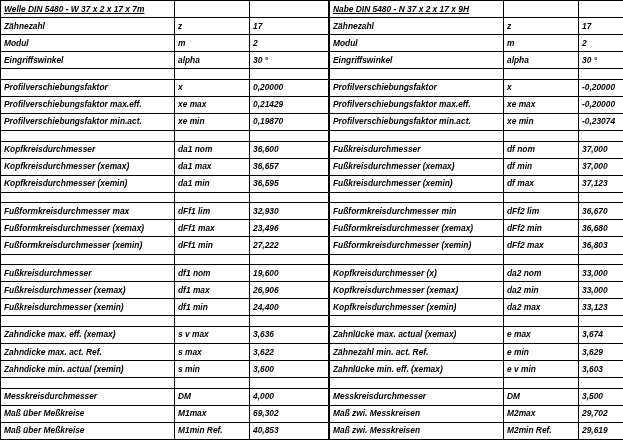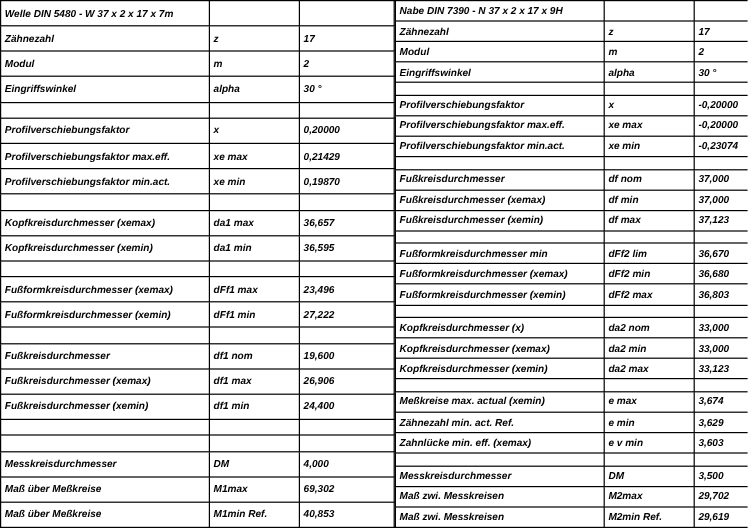--- a/index.html
+++ b/index.html
@@ -50,20 +50,21 @@
     border-top: 1px solid #000;
     border-bottom: 1px solid #000;
   }
   tr.spacer td.c-label, tr.spacer td.c-sym, tr.spacer td.c-val {
     background: #ffffff;
   }
   .title-cell {
     font-style: italic;
     font-weight: bold;
     font-size: 8.6px;
+    text-decoration: underline;
   }
   .gap { width: 1px; }
 </style>
 </head>
 <body>
 
 <div class="sheet">
 
   <table class="tbl">
     <tbody id="left-body">
@@ -106,35 +107,45 @@
           <td class="c-label">Profilverschiebungsfaktor min.act.</td>
           <td class="c-sym">xe min</td>
           <td class="c-val num">0,19870</td>
         </tr>
         <tr class="spacer">
           <td class="c-label"></td>
           <td class="c-sym"></td>
           <td class="c-val"></td>
         </tr>
         <tr>
+          <td class="c-label">Kopfkreisdurchmesser</td>
+          <td class="c-sym">da1 nom</td>
+          <td class="c-val num">36,600</td>
+        </tr>
+        <tr>
           <td class="c-label">Kopfkreisdurchmesser (xemax)</td>
           <td class="c-sym">da1 max</td>
           <td class="c-val num">36,657</td>
         </tr>
         <tr>
           <td class="c-label">Kopfkreisdurchmesser (xemin)</td>
           <td class="c-sym">da1 min</td>
           <td class="c-val num">36,595</td>
         </tr>
         <tr class="spacer">
           <td class="c-label"></td>
           <td class="c-sym"></td>
           <td class="c-val"></td>
         </tr>
         <tr>
+          <td class="c-label">Fußformkreisdurchmesser max</td>
+          <td class="c-sym">dFf1 lim</td>
+          <td class="c-val num">32,930</td>
+        </tr>
+        <tr>
           <td class="c-label">Fußformkreisdurchmesser (xemax)</td>
           <td class="c-sym">dFf1 max</td>
           <td class="c-val num">23,496</td>
         </tr>
         <tr>
           <td class="c-label">Fußformkreisdurchmesser (xemin)</td>
           <td class="c-sym">dFf1 min</td>
           <td class="c-val num">27,222</td>
         </tr>
         <tr class="spacer">
@@ -155,20 +166,35 @@
         <tr>
           <td class="c-label">Fußkreisdurchmesser (xemin)</td>
           <td class="c-sym">df1 min</td>
           <td class="c-val num">24,400</td>
         </tr>
         <tr class="spacer">
           <td class="c-label"></td>
           <td class="c-sym"></td>
           <td class="c-val"></td>
         </tr>
+        <tr>
+          <td class="c-label">Zahndicke max. eff. (xemax)</td>
+          <td class="c-sym">s v max</td>
+          <td class="c-val num">3,636</td>
+        </tr>
+        <tr>
+          <td class="c-label">Zahndicke max. act. Ref.</td>
+          <td class="c-sym">s max</td>
+          <td class="c-val num">3,622</td>
+        </tr>
+        <tr>
+          <td class="c-label">Zahndicke min. actual (xemin)</td>
+          <td class="c-sym">s min</td>
+          <td class="c-val num">3,600</td>
+        </tr>
         <tr class="spacer">
           <td class="c-label"></td>
           <td class="c-sym"></td>
           <td class="c-val"></td>
         </tr>
         <tr>
           <td class="c-label">Messkreisdurchmesser</td>
           <td class="c-sym">DM</td>
           <td class="c-val num">4,000</td>
         </tr>
@@ -183,21 +209,21 @@
           <td class="c-val num">40,853</td>
         </tr>
       </tbody>
   </table>
 
   <div class="gap"></div>
 
   <table class="tbl">
     <tbody id="right-body">
         <tr>
-          <td class="c-label title-cell">Nabe DIN 7390 - N 37 x 2 x 17 x 9H</td>
+          <td class="c-label title-cell">Nabe DIN 5480 - N 37 x 2 x 17 x 9H</td>
           <td class="c-sym"></td>
           <td class="c-val"></td>
         </tr>
         <tr>
           <td class="c-label">Zähnezahl</td>
           <td class="c-sym">z</td>
           <td class="c-val num">17</td>
         </tr>
         <tr>
           <td class="c-label">Modul</td>
@@ -288,21 +314,21 @@
           <td class="c-label">Kopfkreisdurchmesser (xemin)</td>
           <td class="c-sym">da2 max</td>
           <td class="c-val num">33,123</td>
         </tr>
         <tr class="spacer">
           <td class="c-label"></td>
           <td class="c-sym"></td>
           <td class="c-val"></td>
         </tr>
         <tr>
-          <td class="c-label">Meßkreise max. actual (xemin)</td>
+          <td class="c-label">Zahnlücke max. actual (xemax)</td>
           <td class="c-sym">e max</td>
           <td class="c-val num">3,674</td>
         </tr>
         <tr>
           <td class="c-label">Zähnezahl min. act. Ref.</td>
           <td class="c-sym">e min</td>
           <td class="c-val num">3,629</td>
         </tr>
         <tr>
           <td class="c-label">Zahnlücke min. eff. (xemax)</td>

